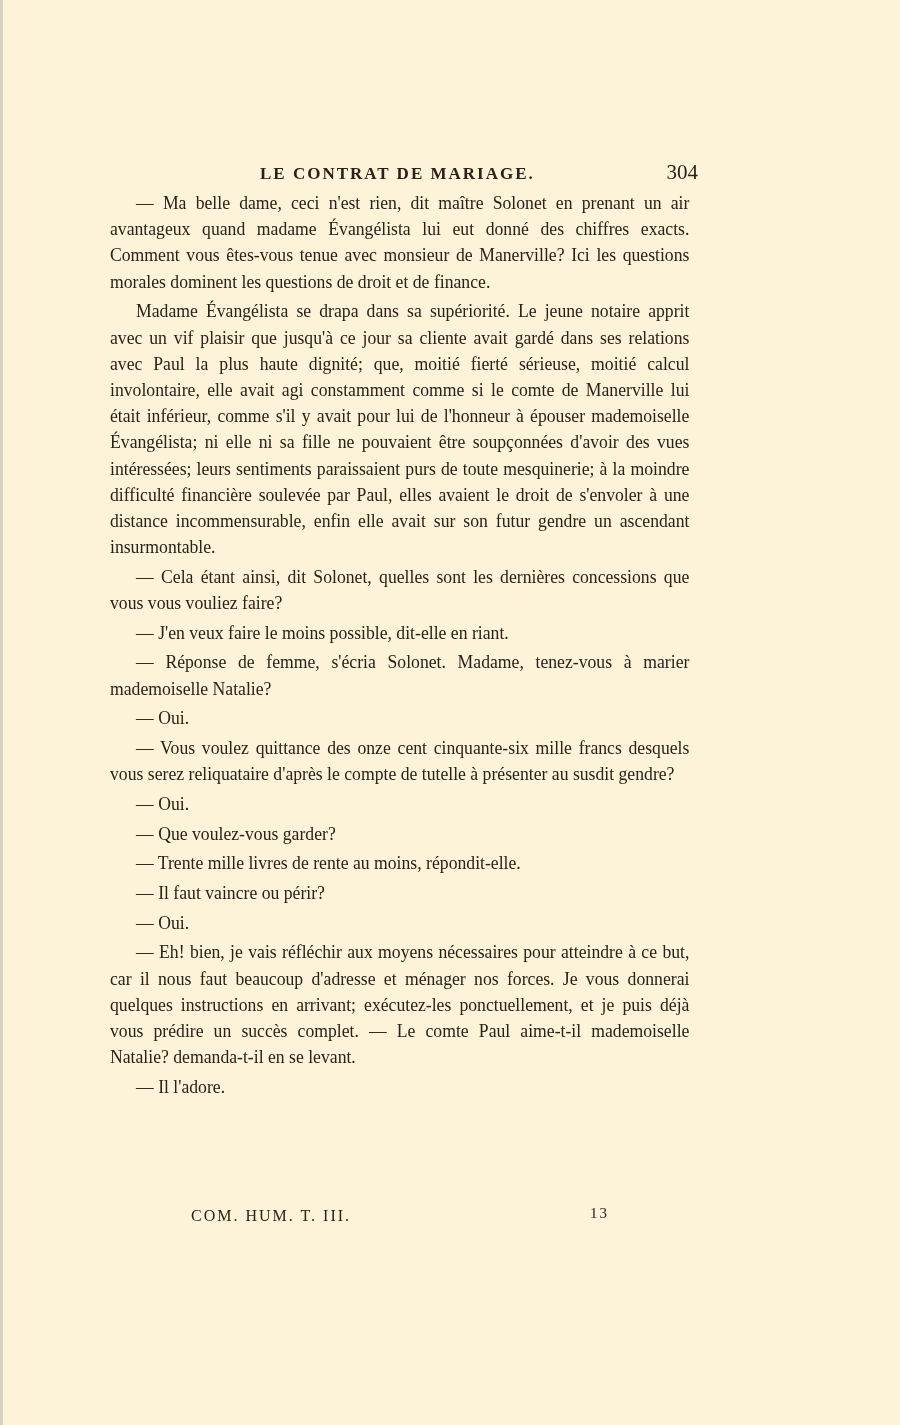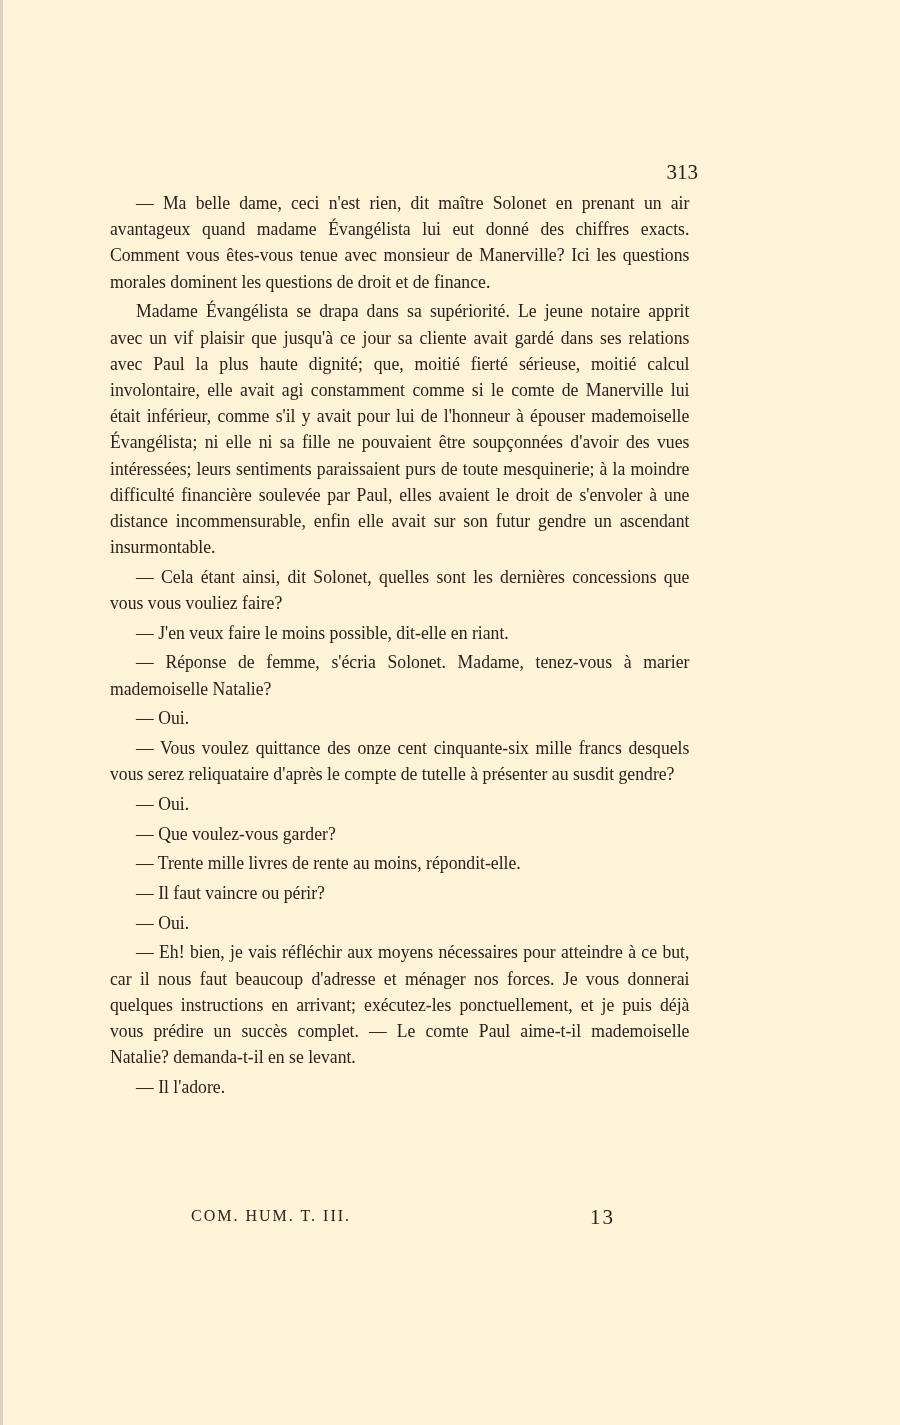--- a/index.html
+++ b/index.html
@@ -32,30 +32,31 @@
   .body-text {
     font-size: 19px; line-height: 26.2px; text-align: justify;
     transform: scaleX(0.93); transform-origin: left top; width: 623px;
   }
   .para { margin: 0 0 3.5px 0; text-indent: 28px; }
   .foot {
     position: absolute; left: 185px; top: 1207px; width: 430px;
     font-size: 16px; letter-spacing: 2px;
   }
   .foot .sig-left { position: absolute; left: 6px; top: 0; }
-  .foot .sig-right { position: absolute; left: 405px; top: -2px; font-size: 21px; }
+  .foot .sig-right { position: absolute; left: 405px; top: -2px; font-size: 15px; }
 </style>
 </head>
 <body>
 
 <div class="edge-left"></div>
 
 <div class="page">
   <div class="running-head">
-    <span class="folio">313</span>
+    <span class="title">LE CONTRAT DE MARIAGE.</span>
+    <span class="folio">304</span>
   </div>
 
   <div class="body-text">
     <p class="para">— Ma belle dame, ceci n'est rien, dit maître Solonet en prenant un air avantageux quand madame Évangélista lui eut donné des chiffres exacts. Comment vous êtes-vous tenue avec monsieur de Manerville? Ici les questions morales dominent les questions de droit et de finance.</p>
     <p class="para">Madame Évangélista se drapa dans sa supériorité. Le jeune notaire apprit avec un vif plaisir que jusqu'à ce jour sa cliente avait gardé dans ses relations avec Paul la plus haute dignité; que, moitié fierté sérieuse, moitié calcul involontaire, elle avait agi constamment comme si le comte de Manerville lui était inférieur, comme s'il y avait pour lui de l'honneur à épouser mademoiselle Évangélista; ni elle ni sa fille ne pouvaient être soupçonnées d'avoir des vues intéressées; leurs sentiments paraissaient purs de toute mesquinerie; à la moindre difficulté financière soulevée par Paul, elles avaient le droit de s'envoler à une distance incommensurable, enfin elle avait sur son futur gendre un ascendant insurmontable.</p>
     <p class="para">— Cela étant ainsi, dit Solonet, quelles sont les dernières concessions que vous vous vouliez faire?</p>
     <p class="para">— J'en veux faire le moins possible, dit-elle en riant.</p>
     <p class="para">— Réponse de femme, s'écria Solonet. Madame, tenez-vous à marier mademoiselle Natalie?</p>
     <p class="para">— Oui.</p>
     <p class="para">— Vous voulez quittance des onze cent cinquante-six mille francs desquels vous serez reliquataire d'après le compte de tutelle à présenter au susdit gendre?</p>

